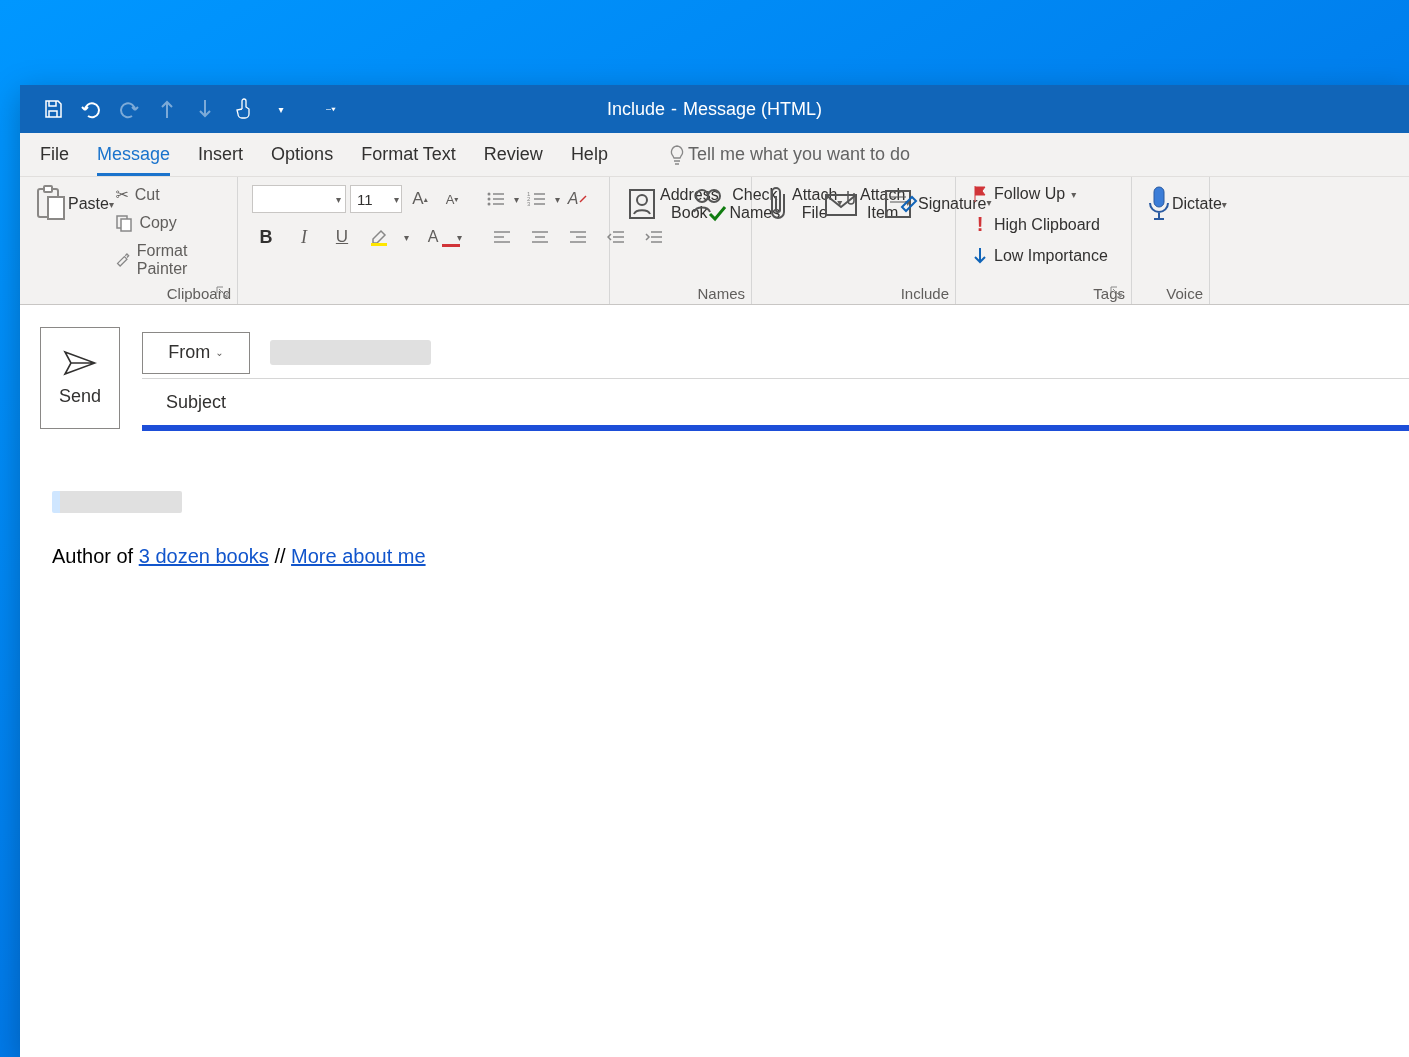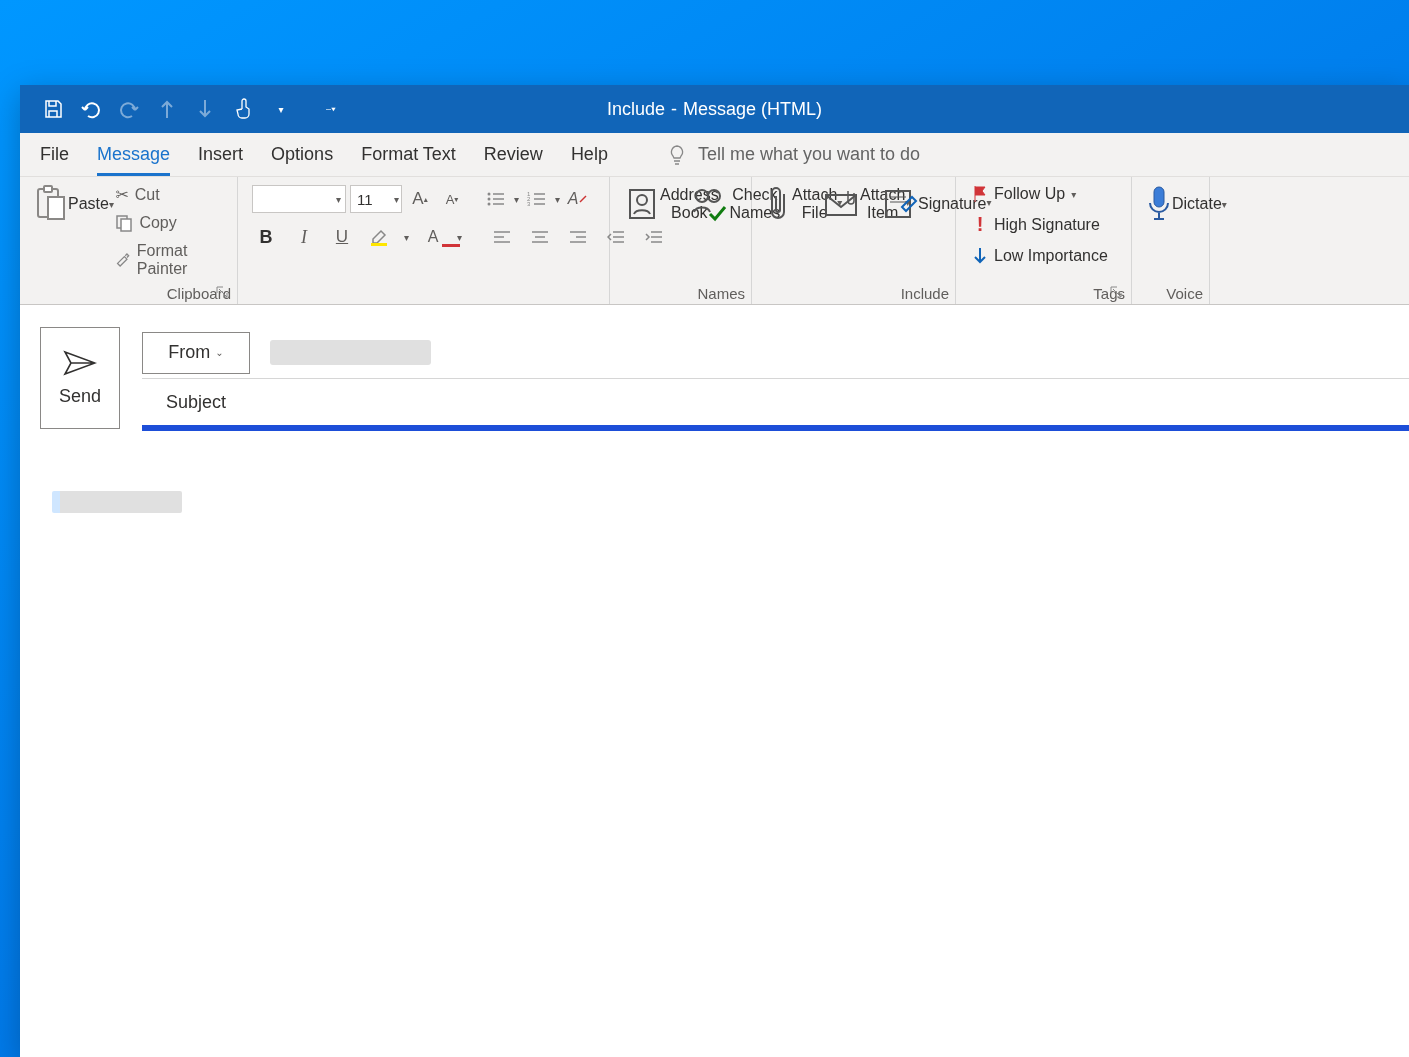--- a/index.html
+++ b/index.html
@@ -8,21 +8,21 @@
 
 .titlebar { height: 48px; background: #1165b8; display: flex; align-items: center; color: #fff; position: relative;}
 .qa-group { display: flex; align-items: center; gap: 16px; padding-left: 22px;}
 .qa-btn { width: 22px; height: 22px; display: flex; align-items: center; justify-content: center; color: #fff; }
 .qa-btn.dim { opacity: 0.45;}
 .title-text { position: absolute; left: 50%; transform: translateX(-50%); font-size: 18px; color: #fff; display: flex; gap: 6px; white-space: nowrap;}
 
 .tabs { height: 44px; background: #f3f2f1; border-bottom: 1px solid #e1dfdd; display: flex; align-items: center; gap: 28px; padding-left: 20px; font-size: 18px; color: #323130;}
 .tab { height: 100%; display: flex; align-items: center; cursor: pointer;}
 .tab.active { color: #1a73cc; border-bottom: 3px solid #1a73cc; font-weight: 400; padding-top:3px;}
-.tellme { display: flex; align-items: center; gap: 10px; color: #646464; margin-left: 30px;}
+.tellme { display: flex; align-items: center; gap: 0; color: #646464; margin-left: 30px;}
 
 .ribbon { height: 128px; background: #f3f2f1; display: flex; border-bottom: 1px solid #c8c6c4;}
 .group { border-right: 1px solid #d6d6d6; display: flex; flex-direction: column; padding: 4px 6px 0 6px; }
 .group-body { flex: 1; display: flex; align-items: flex-start;}
 .group-label { text-align: right; font-size: 15px; color: #605e5c; padding: 2px 0 2px 0; position: relative;}
 .dlg-launch { position: absolute; right: 2px; top: 2px; width: 14px; height: 14px; }
 .bigbtn { display: flex; flex-direction: row; align-items: center; justify-content: flex-start; padding: 2px 8px 0 8px; font-size: 16px; color: #323130; text-align:center; min-width: 56px;}
 .bigbtn .ico { height: 42px; display:flex; align-items:center; justify-content:center;}
 .bigbtn .lbl { line-height: 1.15;}
 .vstack { display:flex; flex-direction:column; gap: 6px; padding-top:2px;}
@@ -340,21 +340,21 @@
         <div class="vstack" style="padding-left:6px">
           <div class="smallbtn" style="color:#323130">
               <svg width="16" height="18">
                 <path d="M3 1v16 M3 2h10l-3 4 3 4H3" fill="#d13438" stroke="#d13438"></path>
               </svg>
               <span>Follow Up</span>
               <span class="chev">▾</span>
             </div>
           <div class="smallbtn" style="color:#323130">
               <span style="color:#d13438;font-weight:bold;font-size:20px;width:16px;text-align:center">!</span>
-              <span>High Signature</span>
+              <span>High Clipboard</span>
             </div>
           <div class="smallbtn" style="color:#323130">
               <svg width="16" height="20">
                 <path d="M8 2v14 M3 11l5 5 5-5" fill="none" stroke="#1064b8" stroke-width="2"></path>
               </svg>
               <span>Low Importance</span>
             </div>
         </div>
       </div>
       <div class="group-label"><span>Tags</span><svg class="dlg-launch" viewBox="0 0 14 14">
@@ -400,15 +400,18 @@
         <div class="field-line" style="border-bottom:6px solid #1d4ed8">
           <div class="field-label">Subject</div>
           <div class="field-input"></div>
         </div>
       </div>
     </div>
 
     <div class="body-area">
       <div><span class="sig-redact"></span></div>
       <div style="height:20px"></div>
+      <div>
+        <span>Author of </span><a href="#">3 dozen books</a><span> // </span><a href="#">More about me</a>
+      </div>
     </div>
   </div>
 </div>
 
 </body></html>

